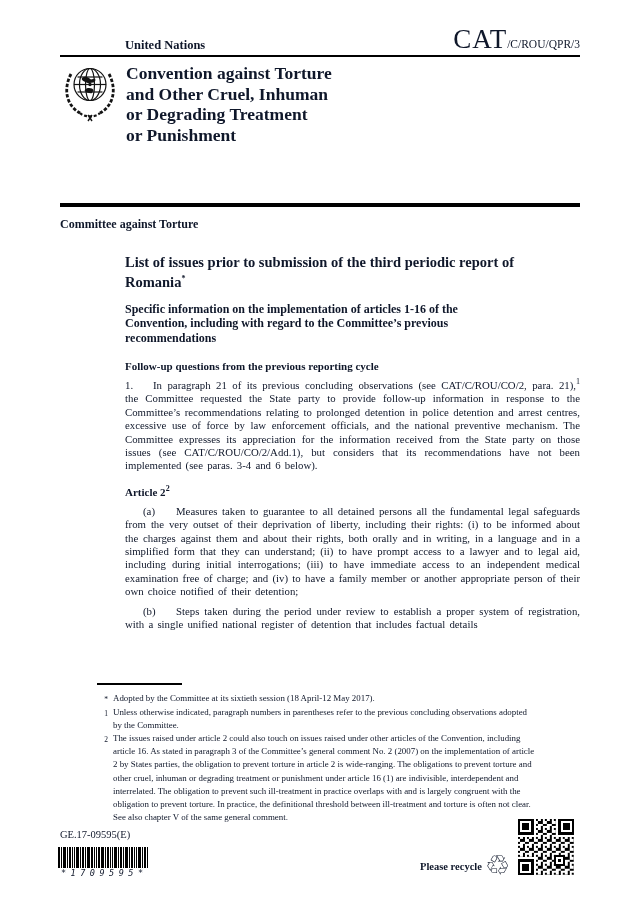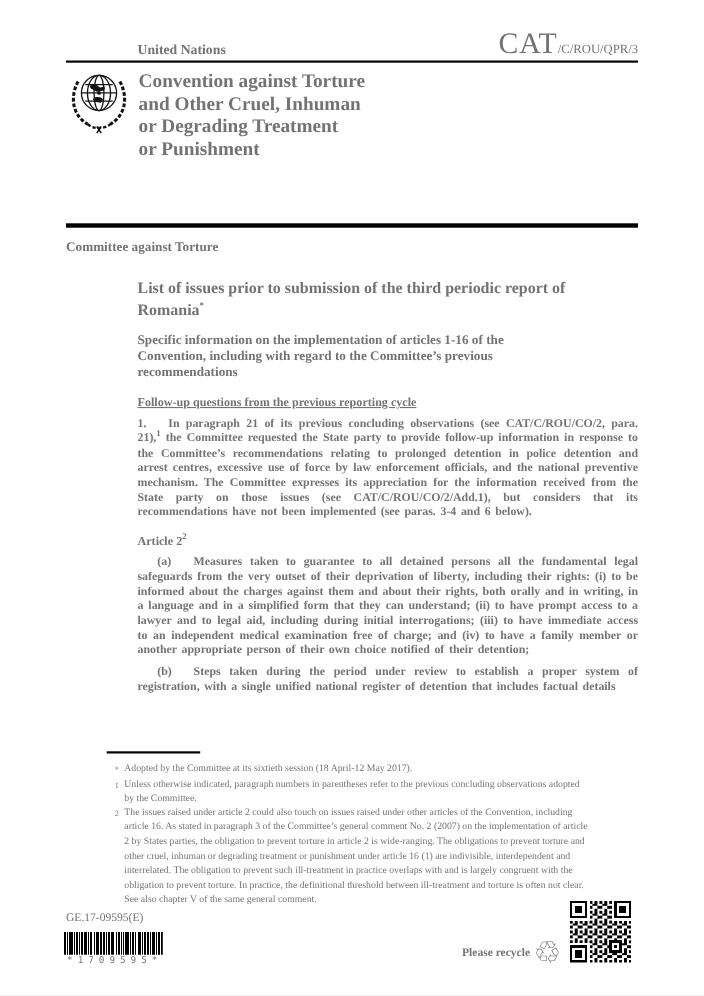--- a/index.html
+++ b/index.html
@@ -1,54 +1,54 @@
 <!DOCTYPE html>
 <html><head>
 <meta charset="utf-8">
 <style>
   html,body { margin:0; padding:0; background:#e8e8e8; }
   .page {
     position:relative; width:640px; height:905px; margin:0 auto;
-    background:#ffffff; color:#737373;
+    background:#ffffff; color:#0f172a;
     font-family:"Liberation Serif", serif;
     overflow:hidden;
   }
   
   .org { position:absolute; left:125px; top:38px; font-size:12.5px; font-weight:bold; }
   .symbol { position:absolute; right:60px; top:24px; white-space:nowrap;margin-left:28px; }
   .symbol-main { font-size:27px; letter-spacing:1px; }
   .symbol-suffix { font-size:11.5px; }
   .header-rule { position:absolute; left:60px; top:55px; width:520px; height:2px; background:#000; }
   .emblem { position:absolute; left:62px; top:60px; width:56px; height:64px; }
   .doc-title { position:absolute; left:126px; top:63px; font-size:17.5px; font-weight:bold; line-height:20.5px; }
   .doc-info { position:absolute; left:427px; top:71px; font-size:10.5px; line-height:13px; width:160px; }
   .doc-info .gap { height:14px; }
   .black-bar { position:absolute; left:60px; top:203px; width:520px; height:4px; background:#000; }
   .committee { position:absolute; left:60px; top:217px; font-size:12px; font-weight:bold; }
   
   .main { position:absolute; left:125px; top:252px; width:455px; font-size:10.8px; line-height:13.4px; }
   .main h1 { margin:0; font-size:14.5px; line-height:20px; font-weight:bold; width:450px; }
   .main h2 { margin:10px 0 0; font-size:12px; line-height:14.3px; font-weight:bold; width:385px; }
-  .main h3 { margin:15px 0 0; font-size:11px; line-height:13px; font-weight:bold;text-decoration:underline; }
+  .main h3 { margin:15px 0 0; font-size:11px; line-height:13px; font-weight:bold; }
   .main h4 { margin:13px 0 0; font-size:11px; line-height:13px; font-weight:bold; }
-  .para { margin:6px 0 0; text-align:justify; word-spacing:1.5px;font-weight:bold; }
+  .para { margin:6px 0 0; text-align:justify; word-spacing:1.5px; }
   .pnum { display:inline-block; width:28px; }
   .para.lettered { text-indent:18px; }
   .plabel { display:inline-block; width:33px; text-indent:0; }
   sup.marker { font-size:8px; line-height:0; vertical-align:super; }
   
   .footnotes { position:absolute; left:97px; top:683px; width:460px; font-size:8.9px; line-height:13.1px; }
   .fn-rule { width:85px; height:2px; background:#000; margin-bottom:7px; }
   .footnote { display:flex; }
   .fn-marker { flex:0 0 11px; text-align:right; margin-right:5px; font-size:7.5px; padding-top:1px; }
   .fn-text { width:425px; }
   
   .ge { position:absolute; left:60px; top:829px; font-size:10.5px; }
   .barcode { position:absolute; left:58px; top:847px; }
-  .barcode-digits { position:absolute; left:61px; top:868px; font-family:"DejaVu Sans Mono", monospace; font-size:8.5px; letter-spacing:4.5px; }
+  .barcode-digits { position:absolute; left:61px; top:868px; font-family:"DejaVu Sans Mono", monospace; font-size:8.5px; letter-spacing:4.5px;font-style:italic; }
   .recycle { position:absolute; left:420px; top:852px; display:flex; align-items:center; }
   .recycle-label { font-weight:bold; font-size:10.5px; white-space:nowrap; }
   .recycle-icon { font-family:"DejaVu Sans", sans-serif; font-size:28px; line-height:1; margin-left:3px; font-weight:normal; }
   .qr { position:absolute; left:518px; top:819px; width:56px; height:56px; }
 </style>
 </head>
 <body>
 
 <div class="page">
 

